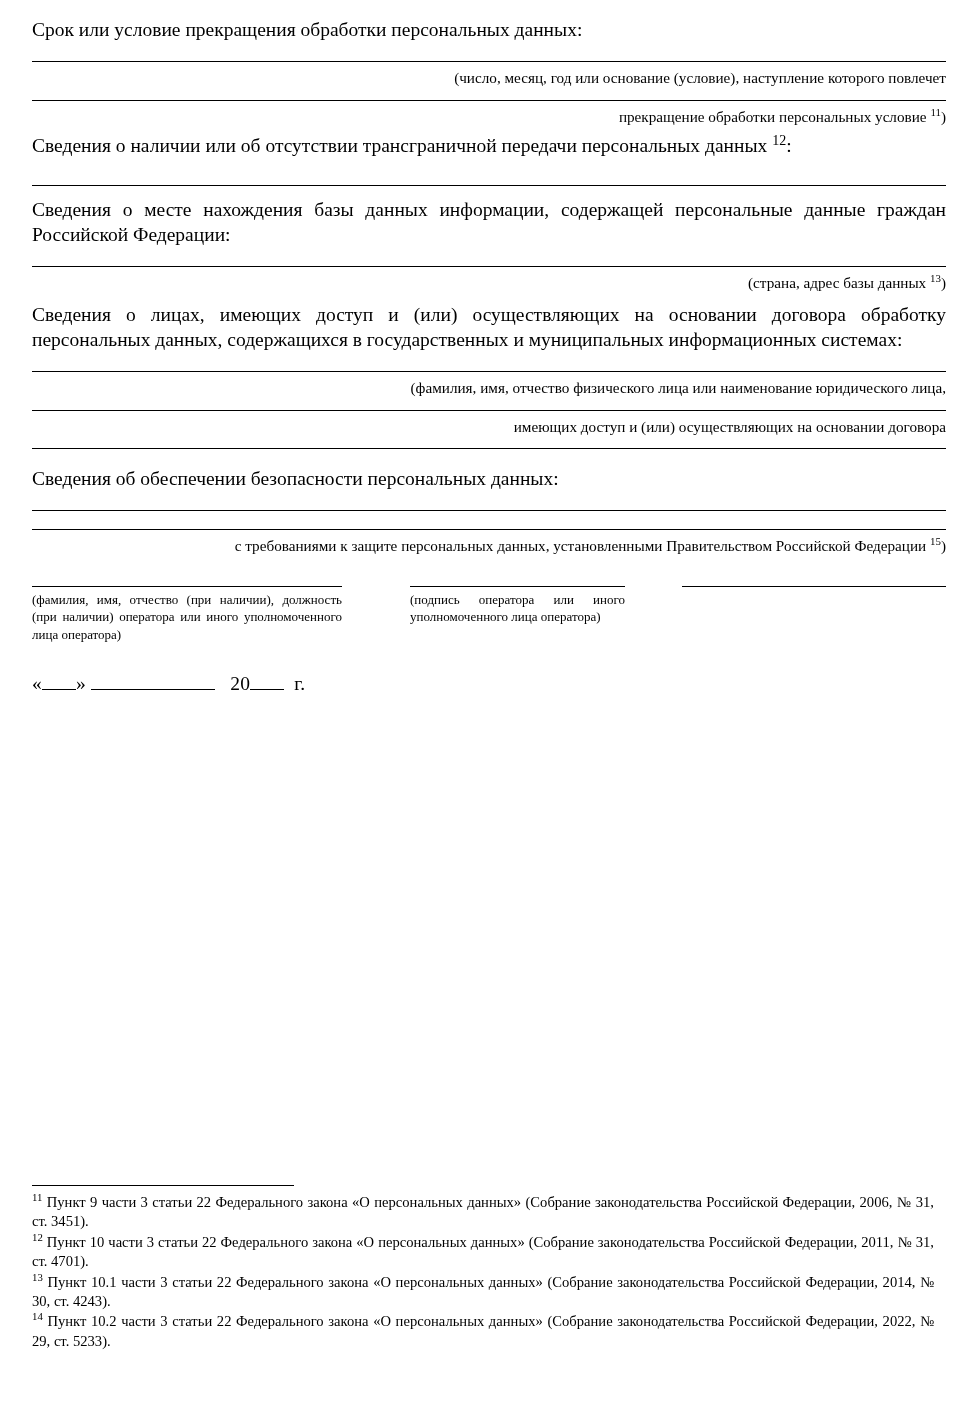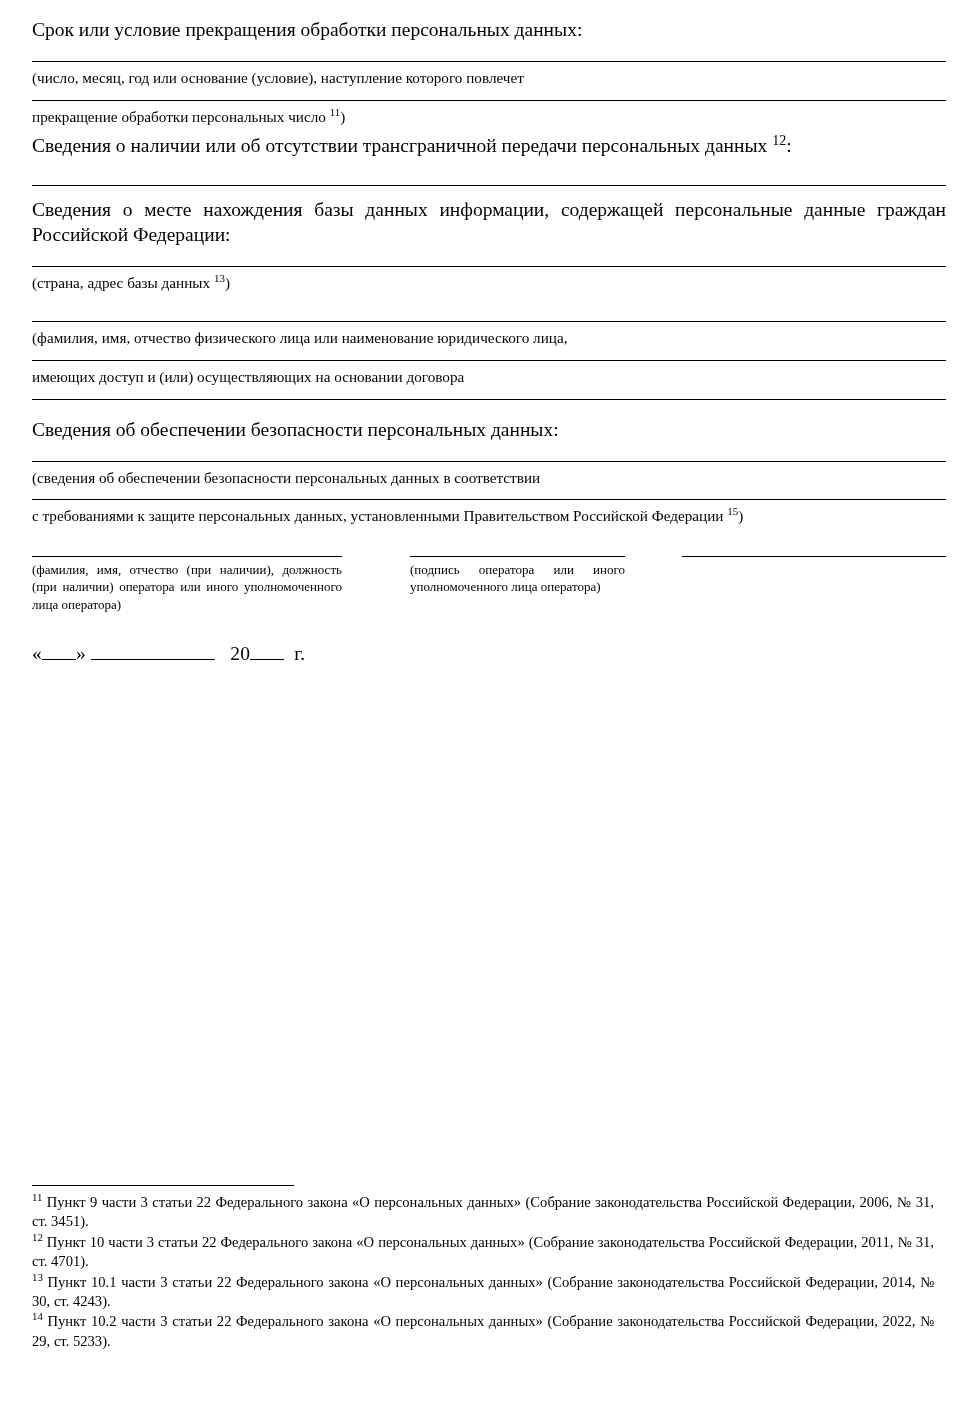--- a/index.html
+++ b/index.html
@@ -41,21 +41,21 @@
   }
   .rule {
     border-top: 1px solid #000000;
     height: 0;
     font-size: 0;
     line-height: 0;
   }
   .caption {
     font-size: 15.2px;
     line-height: 1.3;
-    text-align: left;
+    text-align: right;
     margin: 0;
   }
   sup {
     font-size: 0.72em;
     vertical-align: super;
     line-height: 0;
     font-family: Liberation Serif, serif;
   }
   .sp6 { height: 6px; }
   .sp8 { height: 8px; }
@@ -138,61 +138,61 @@
 
     <div class="block">
       <p class="para nojust">Срок или условие прекращения обработки персональных данных:</p>
       <div class="sp18"></div>
       <div class="rule"></div>
       <div class="sp6"></div>
       <p class="caption">(число, месяц, год или основание (условие), наступление которого повлечет</p>
       <div class="sp12"></div>
       <div class="rule"></div>
       <div class="sp6"></div>
-      <p class="caption"><span>прекращение обработки персональных число </span><sup>11</sup><span>)</span></p>
+      <p class="caption"><span>прекращение обработки персональных условие </span><sup>11</sup><span>)</span></p>
     </div>
 
     <div class="block">
       <div class="sp8"></div>
       <p class="para nojust"><span>Сведения о наличии или об отсутствии трансграничной передачи персональных данных </span><sup>12</sup><span>:</span></p>
       <div class="sp26"></div>
       <div class="rule"></div>
     </div>
 
     <div class="block">
       <div class="sp12"></div>
       <p class="para">Сведения о месте нахождения базы данных информации, содержащей персональные данные граждан Российской Федерации:</p>
       <div class="sp18"></div>
       <div class="rule"></div>
       <div class="sp6"></div>
       <p class="caption"><span>(страна, адрес базы данных </span><sup>13</sup><span>)</span></p>
     </div>
 
     <div class="block">
       <div class="sp10"></div>
+      <p class="para">Сведения о лицах, имеющих доступ и (или) осуществляющих на основании договора обработку персональных данных, содержащихся в государственных и муниципальных информационных системах:</p>
       <div class="sp18"></div>
       <div class="rule"></div>
       <div class="sp6"></div>
       <p class="caption">(фамилия, имя, отчество физического лица или наименование юридического лица,</p>
       <div class="sp12"></div>
       <div class="rule"></div>
       <div class="sp6"></div>
       <p class="caption">имеющих доступ и (или) осуществляющих на основании договора</p>
       <div class="sp12"></div>
       <div class="rule"></div>
       <div class="sp6"></div>
     </div>
 
     <div class="block">
       <div class="sp12"></div>
       <p class="para nojust">Сведения об обеспечении безопасности персональных данных:</p>
       <div class="sp18"></div>
       <div class="rule"></div>
       <div class="sp6"></div>
-      <p class="caption">(сведения об обеспечении безопасности персональных данных в соответствии</p>
       <div class="sp12"></div>
       <div class="rule"></div>
       <div class="sp6"></div>
       <p class="caption"><span>с требованиями к защите персональных данных, установленными Правительством Российской Федерации </span><sup>15</sup><span>)</span></p>
     </div>
 
     <div class="sign-row">
       <div class="sign-col c1">
         <div class="sign-line"></div>
         <div class="sign-cap">(фамилия, имя, отчество (при наличии), должность (при наличии) оператора или иного уполномоченного лица оператора)</div>

